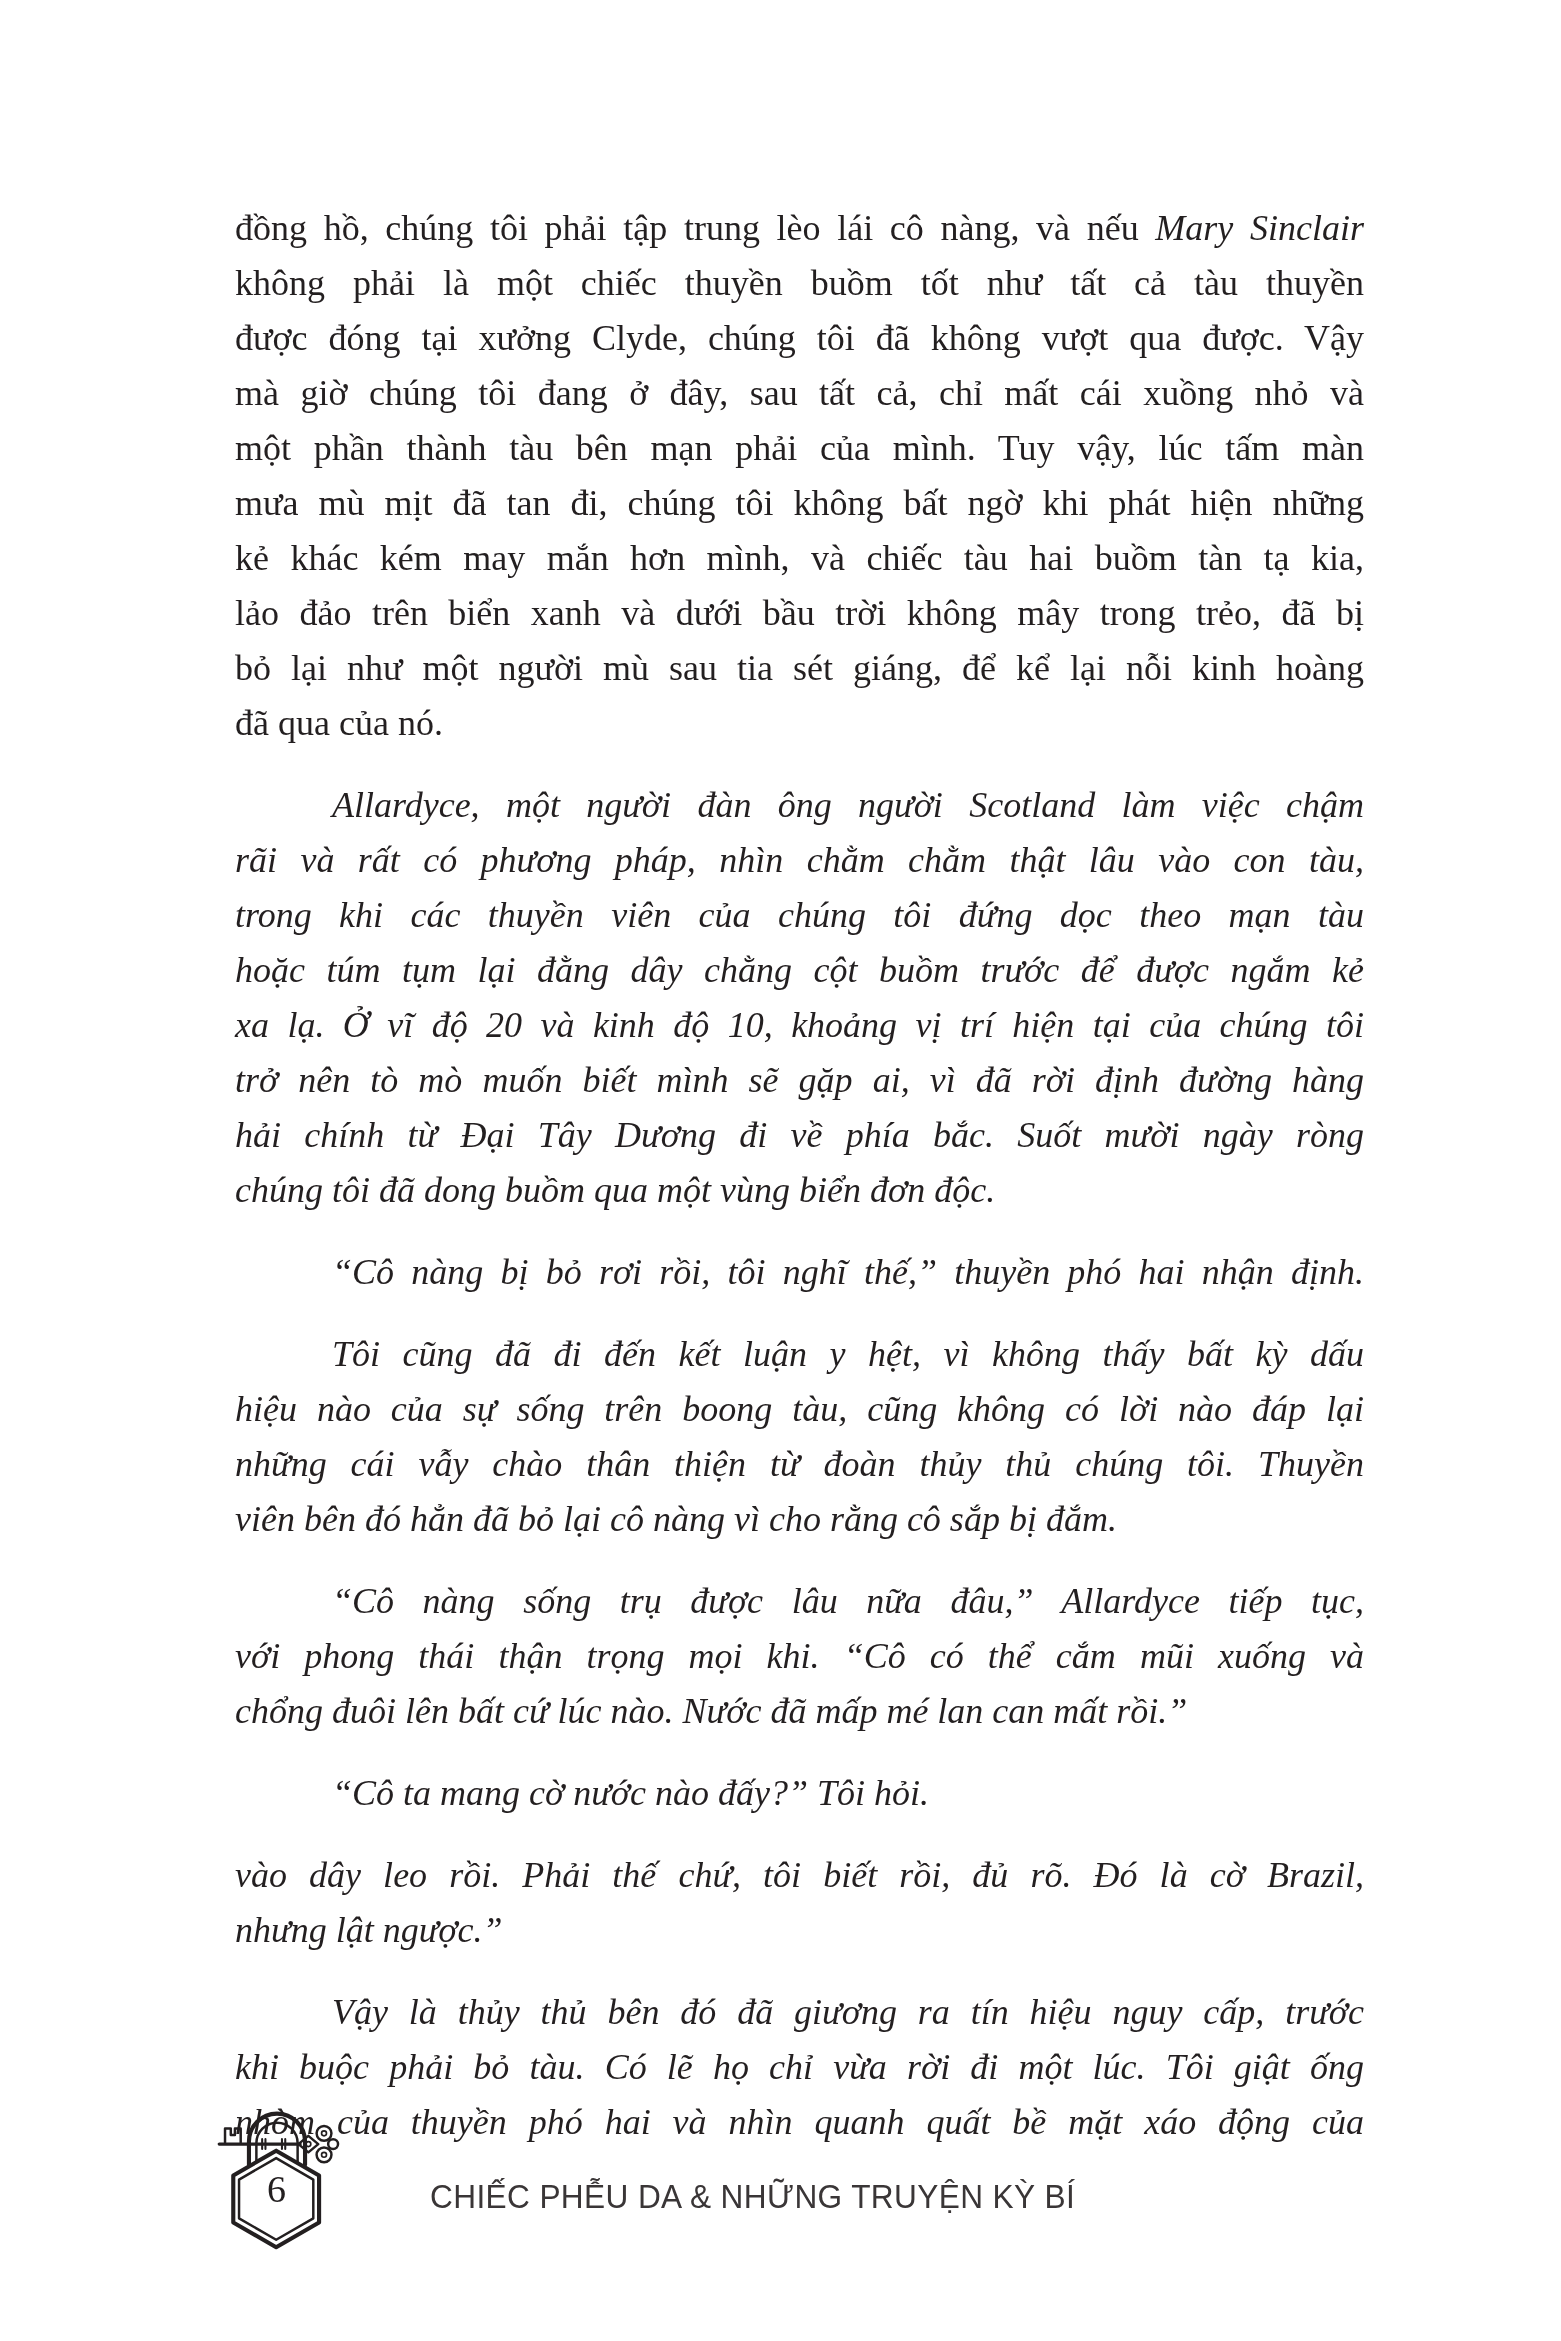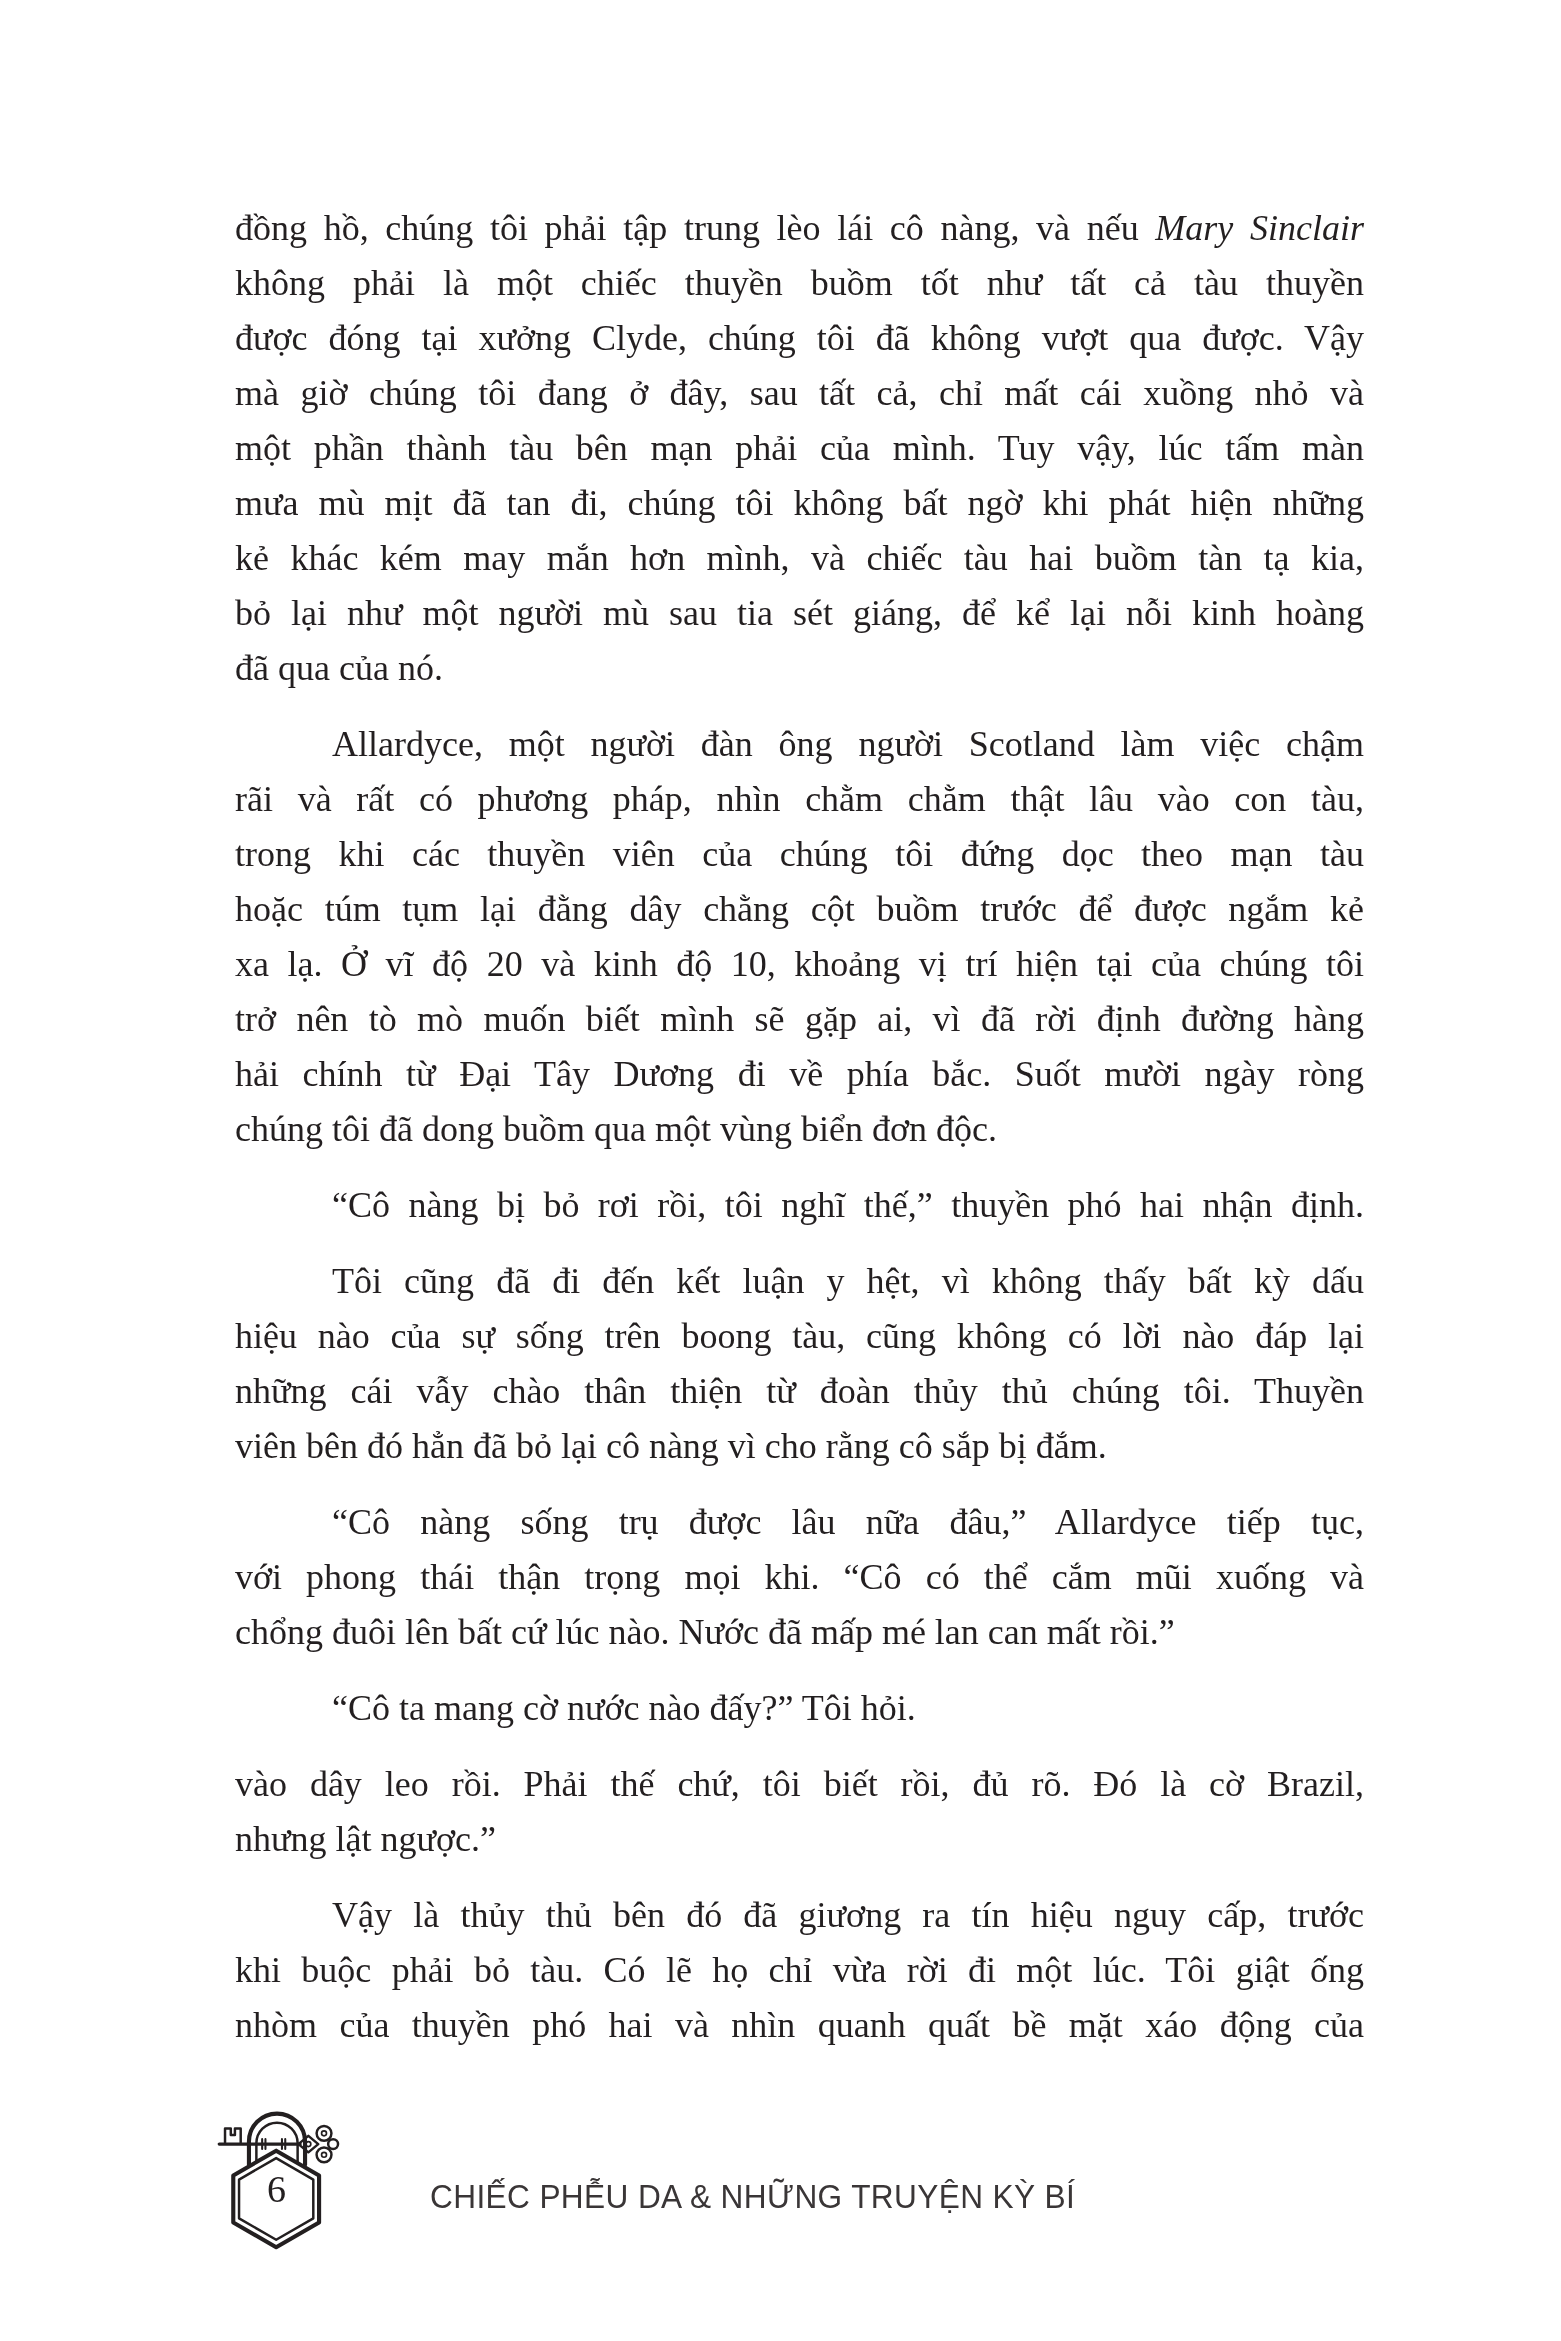--- a/index.html
+++ b/index.html
@@ -4,21 +4,21 @@
 <style>
   html, body { margin: 0; padding: 0; background: #ffffff; }
   body { width: 1561px; height: 2342px; position: relative; overflow: hidden; }
   .page { position: absolute; left: 0; top: 0; width: 1561px; height: 1688px; background: #ffffff; }
   .body-text {
     position: absolute; left: 235px; top: 201px; width: 1129px;
     font-family: "Liberation Serif", "DejaVu Serif", serif;
     font-size: 36px; line-height: 55px; color: #231f20;
   }
   .para { margin: 0; padding: 0; }
-  .para + .para { margin-top: 21px; }
+  .para + .para { margin-top: 27px; font-style: italic; }
   .line {
     display: block; white-space: nowrap; overflow: visible;
     text-align: justify; text-align-last: justify;
     height: 55px;
   }
   .line.last { text-align-last: left; }
   .line.indent { padding-left: 97px; }
   .italic { font-style: italic; }
   .footer-icon { position: absolute; left: 211px; top: 2105px; width: 132px; height: 145px; }
   .page-number {
@@ -40,20 +40,21 @@
   <div class="body-text" id="body-text">
 
     <p class="para">
       <span class="line"><span>đồng hồ, chúng tôi phải tập trung lèo lái cô nàng, và nếu </span><span class="italic">Mary Sinclair</span></span>
       <span class="line">không phải là một chiếc thuyền buồm tốt như tất cả tàu thuyền</span>
       <span class="line">được đóng tại xưởng Clyde, chúng tôi đã không vượt qua được. Vậy</span>
       <span class="line">mà giờ chúng tôi đang ở đây, sau tất cả, chỉ mất cái xuồng nhỏ và</span>
       <span class="line">một phần thành tàu bên mạn phải của mình. Tuy vậy, lúc tấm màn</span>
       <span class="line">mưa mù mịt đã tan đi, chúng tôi không bất ngờ khi phát hiện những</span>
       <span class="line">kẻ khác kém may mắn hơn mình, và chiếc tàu hai buồm tàn tạ kia,</span>
+      <span class="line">lảo đảo trên biển xanh và dưới bầu trời không mây trong trẻo, đã bị</span>
       <span class="line">bỏ lại như một người mù sau tia sét giáng, để kể lại nỗi kinh hoàng</span>
       <span class="line last">đã qua của nó.</span>
     </p>
 
     <p class="para">
       <span class="line indent">Allardyce, một người đàn ông người Scotland làm việc chậm</span>
       <span class="line">rãi và rất có phương pháp, nhìn chằm chằm thật lâu vào con tàu,</span>
       <span class="line">trong khi các thuyền viên của chúng tôi đứng dọc theo mạn tàu</span>
       <span class="line">hoặc túm tụm lại đằng dây chằng cột buồm trước để được ngắm kẻ</span>
       <span class="line">xa lạ. Ở vĩ độ 20 và kinh độ 10, khoảng vị trí hiện tại của chúng tôi</span>

